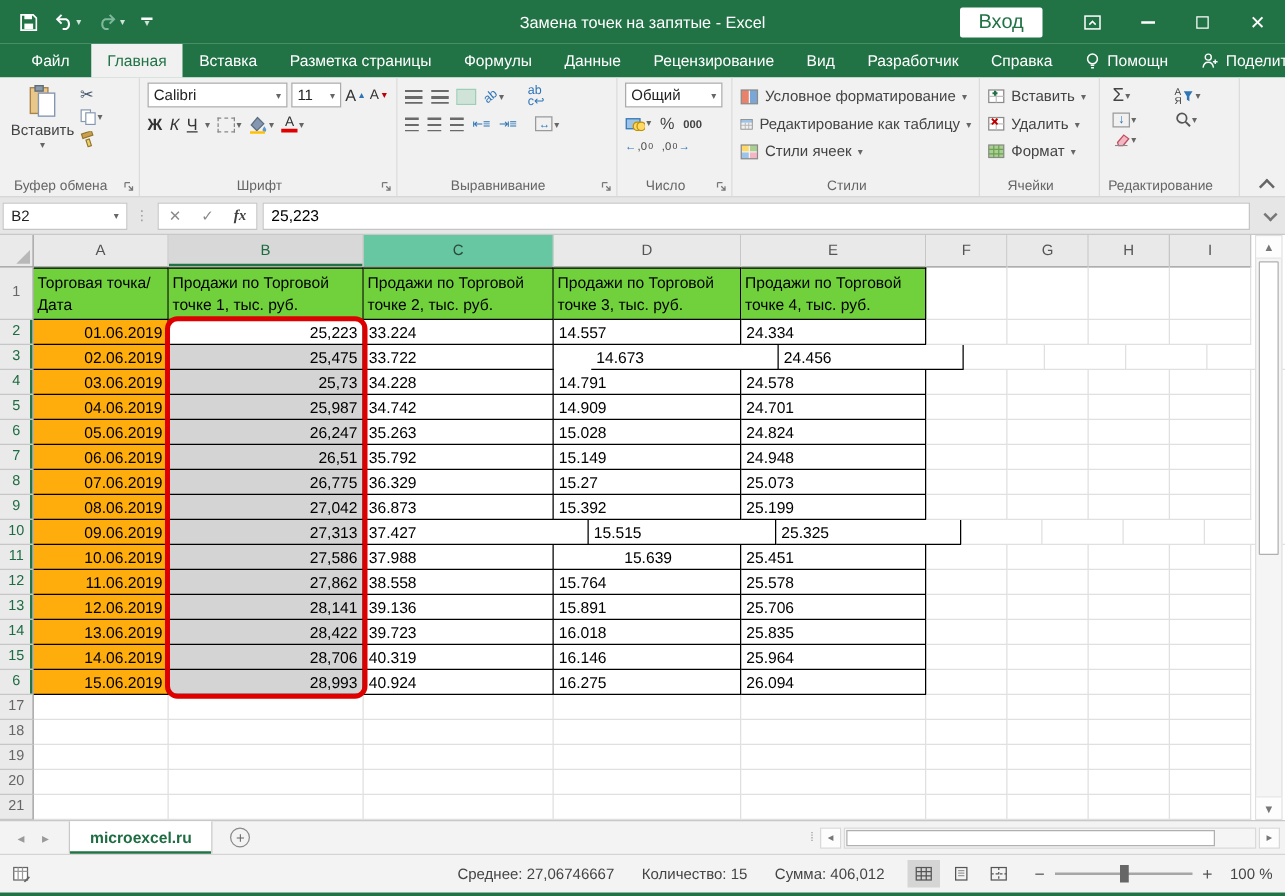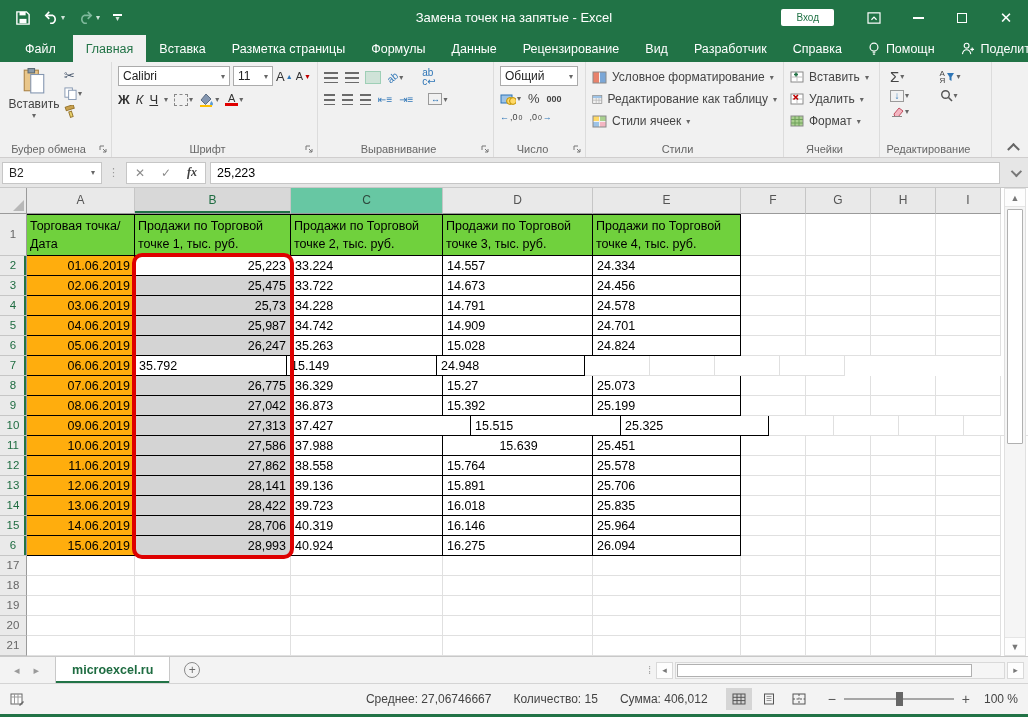--- a/index.html
+++ b/index.html
@@ -8,21 +8,21 @@
   .app { position:relative; width:1028px; height:717px; background:#fff; overflow:hidden; }
 
   
   .titlebar { height:35px; background:#217346; display:flex; align-items:center; position:relative; color:#fff; }
   .qat { display:flex; align-items:center; gap:13px; padding-left:16px; }
   .qat .qbtn { display:flex; align-items:center; gap:2px; cursor:default; }
   .qat svg { display:block; }
   .mini-caret { font-size:8px; color:#cfe3d8; }
   .win-title { position:absolute; left:0; right:0; text-align:center; font-size:13px; color:#fff; pointer-events:none; }
   .tb-right { margin-left:auto; display:flex; align-items:center; height:100%; }
-  .signin-btn { background:#fff; color:#217346; font-size:10px; padding:3px 15px; border-radius:2px; margin-right:18px; cursor:pointer; }
+  .signin-btn { background:#fff; color:#217346; font-size:16px; padding:3px 15px; border-radius:2px; margin-right:18px; cursor:pointer; }
   .winbtn { width:44px; height:100%; display:flex; align-items:center; justify-content:center; color:#fff; font-size:13px; cursor:pointer; }
   .minbar { width:11px; height:2px; background:#fff; display:inline-block; }
   .maxbox { width:10px; height:10px; border:1.5px solid #fff; display:inline-block; }
 
   
   .tabrow { height:27px; background:#217346; display:flex; align-items:stretch; padding-left:8px; font-size:12.5px; }
   .rtab { display:flex; align-items:center; padding:0 13px; color:#fff; cursor:pointer; white-space:nowrap; }
   .rtab.file { padding:0 17px; }
   .rtab.active { background:#f1f1f1; color:#217346; }
   .rtab .ticon { margin-right:6px; display:flex; }
@@ -524,21 +524,21 @@
           <div class="g-cell g-plain" style="width: 65px;"></div>
           <div class="g-cell g-plain" style="width: 65px;"></div>
           <div class="g-cell g-plain" style="width: 65px;"></div>
           <div class="g-cell g-plain" style="width: 65px;"></div>
         </div>
         <div class="g-row g-drow">
           <div class="g-rowhdr sel">3</div>
           <div class="g-cell g-orange g-right g-bordered" style="width: 108px;">02.06.2019</div>
           <div class="g-cell g-right g-bordered g-selgray" style="width: 156px;">25,475</div>
           <div class="g-cell g-left g-bordered" style="width: 152px;">33.722</div>
-          <div class="g-cell g-left g-bordered" style="width: 150px;">14.673</div>
+          <div class="g-cell g-left g-bordered" style="width: 150px; margin-left: 30px;">14.673</div>
           <div class="g-cell g-left g-bordered" style="width: 148px;">24.456</div>
           <div class="g-cell g-plain" style="width: 65px;"></div>
           <div class="g-cell g-plain" style="width: 65px;"></div>
           <div class="g-cell g-plain" style="width: 65px;"></div>
           <div class="g-cell g-plain" style="width: 65px;"></div>
         </div>
         <div class="g-row g-drow">
           <div class="g-rowhdr sel">4</div>
           <div class="g-cell g-orange g-right g-bordered" style="width: 108px;">03.06.2019</div>
           <div class="g-cell g-right g-bordered g-selgray" style="width: 156px;">25,73</div>
@@ -570,20 +570,21 @@
           <div class="g-cell g-left g-bordered" style="width: 150px;">15.028</div>
           <div class="g-cell g-left g-bordered" style="width: 148px;">24.824</div>
           <div class="g-cell g-plain" style="width: 65px;"></div>
           <div class="g-cell g-plain" style="width: 65px;"></div>
           <div class="g-cell g-plain" style="width: 65px;"></div>
           <div class="g-cell g-plain" style="width: 65px;"></div>
         </div>
         <div class="g-row g-drow">
           <div class="g-rowhdr sel">7</div>
           <div class="g-cell g-orange g-right g-bordered" style="width: 108px;">06.06.2019</div>
+          <div class="g-cell g-right g-bordered g-selgray" style="width: 156px;">26,51</div>
           <div class="g-cell g-left g-bordered" style="width: 152px;">35.792</div>
           <div class="g-cell g-left g-bordered" style="width: 150px;">15.149</div>
           <div class="g-cell g-left g-bordered" style="width: 148px;">24.948</div>
           <div class="g-cell g-plain" style="width: 65px;"></div>
           <div class="g-cell g-plain" style="width: 65px;"></div>
           <div class="g-cell g-plain" style="width: 65px;"></div>
           <div class="g-cell g-plain" style="width: 65px;"></div>
         </div>
         <div class="g-row g-drow">
           <div class="g-rowhdr sel">8</div>

